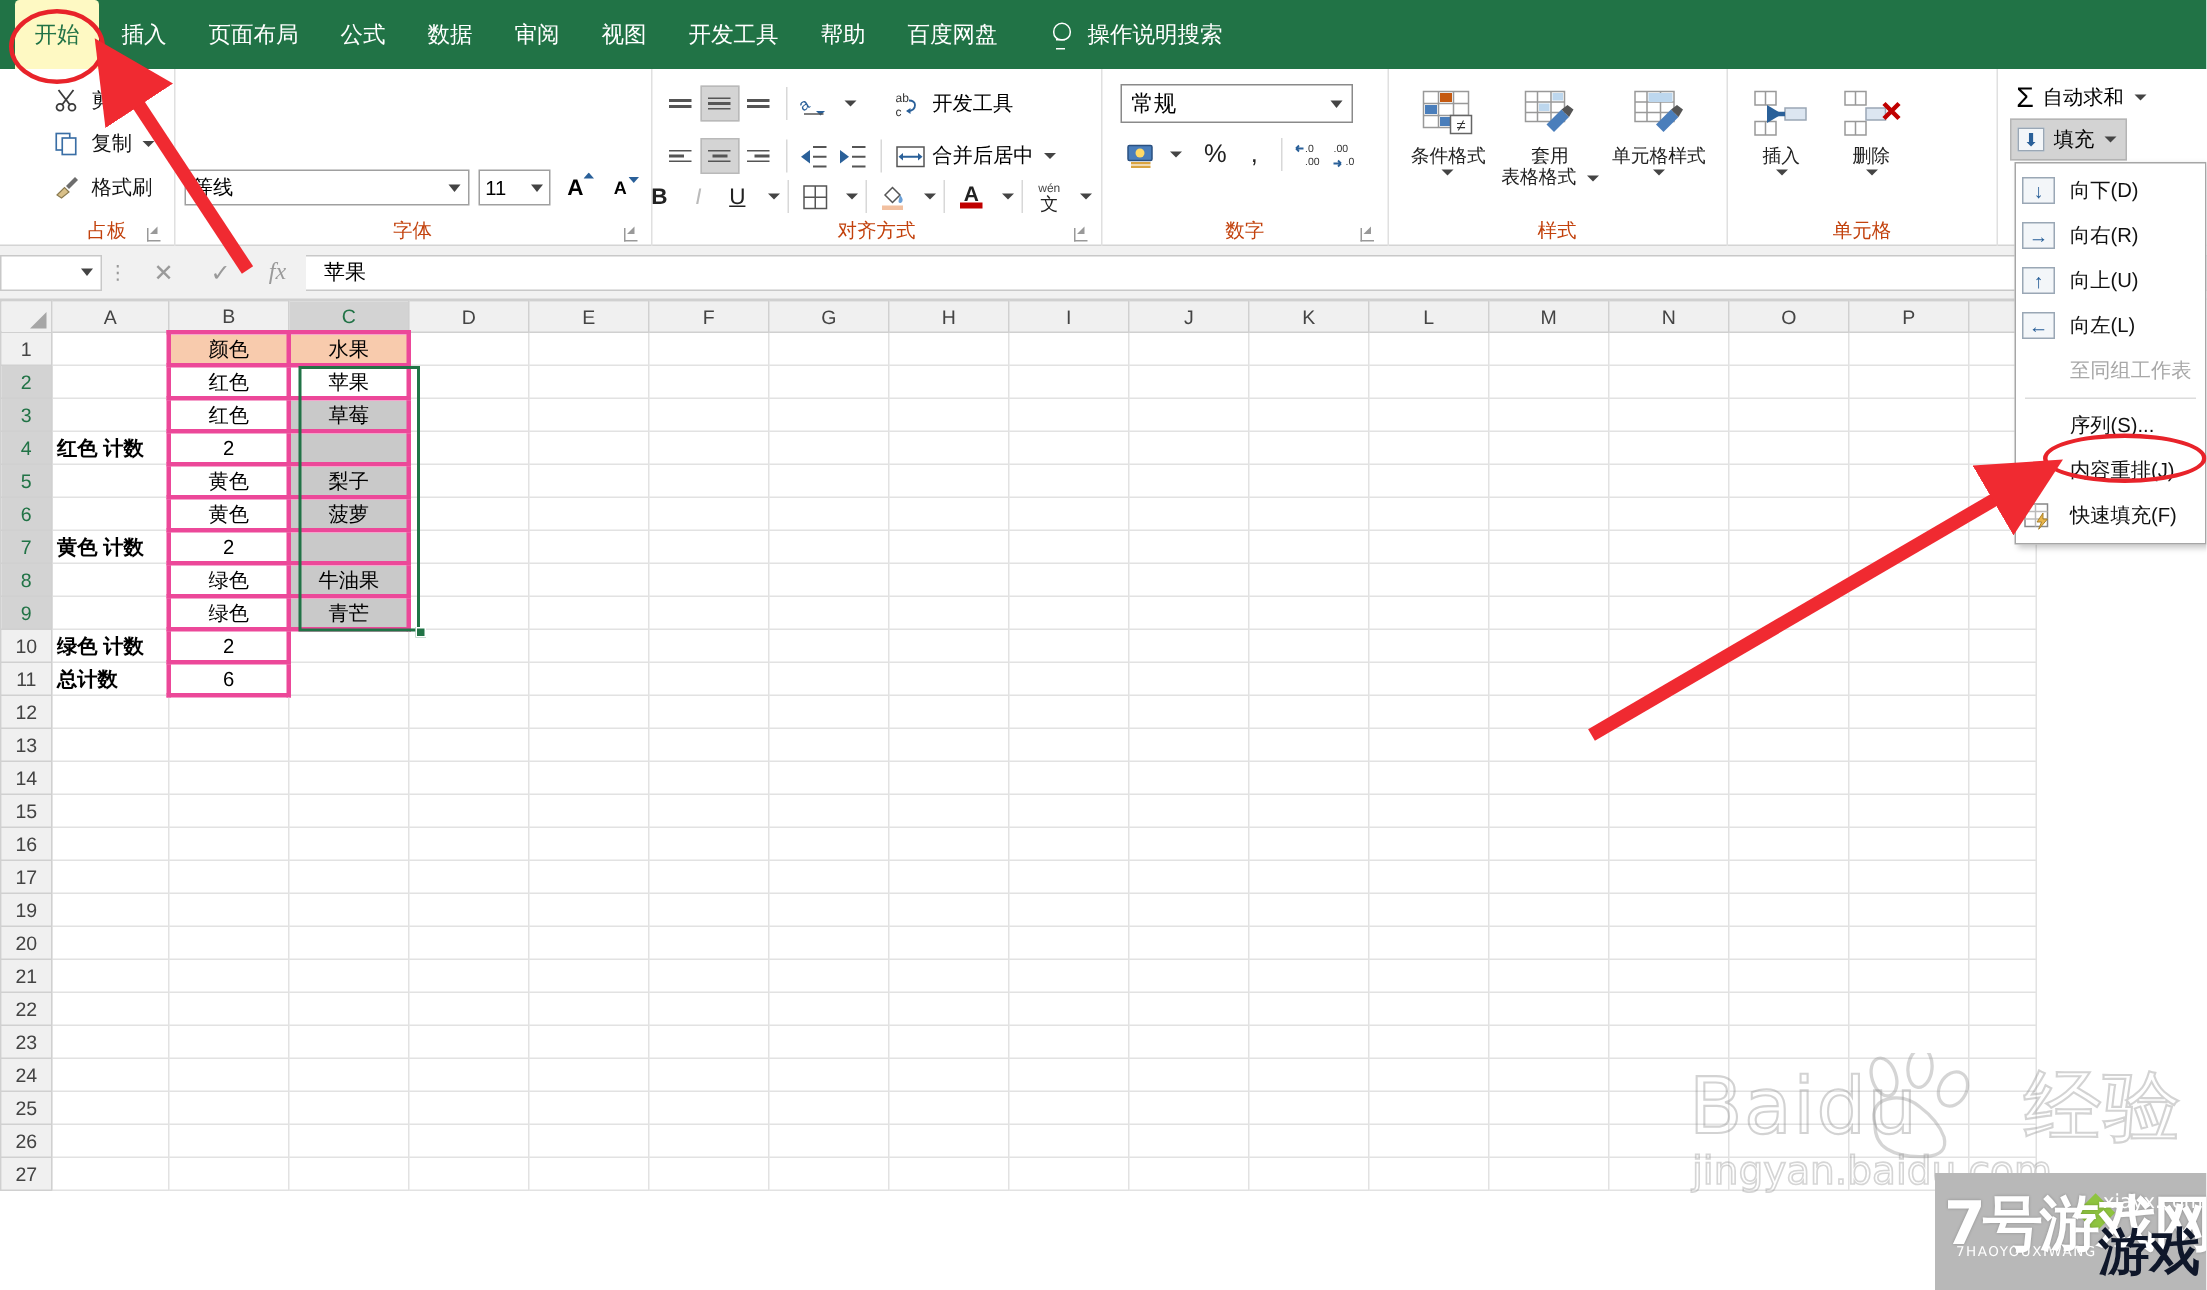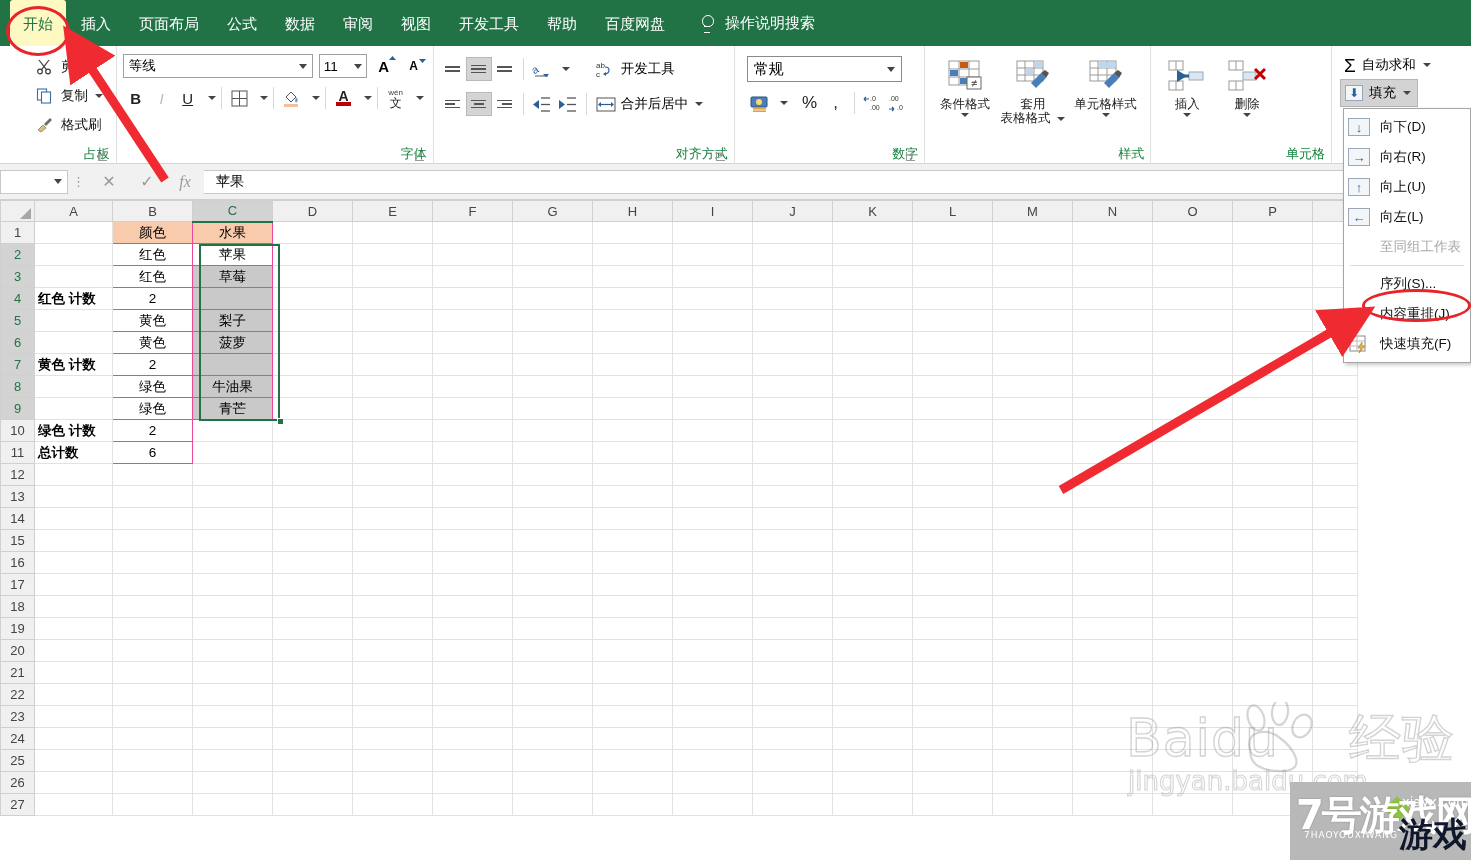--- a/index.html
+++ b/index.html
@@ -51,22 +51,22 @@
     display: flex; position: relative; padding-left: 27px;
   }
   .rgroup {
     position: relative; height: 118px;
     border-right: 1px solid #e0e0e0;
     padding: 4px 6px 0 6px;
     display: flex; flex-direction: column;
   }
   .rgroup-body { flex: 1; display: flex; }
   .rgroup-label {
-    height: 20px; font-size: 13px; color: #15803d;
-    text-align: right; line-height: 20px; position: relative;
+    height: 20px; font-size: 13px; color: #c2410c;
+    text-align: center; line-height: 20px; position: relative;
   }
   .dlg-launcher {
     position: absolute; right: 2px; bottom: 3px;
     width: 10px; height: 10px; font-size: 9px; color: #888;
   }
   .dlg-launcher::before {
     content: ""; position: absolute; left: 0; top: 1px;
     width: 8px; height: 8px;
     border-left: 1px solid #999; border-bottom: 1px solid #999;
   }
@@ -213,21 +213,21 @@
   .colhdr { height: 21px; }
   .colhdr.sel { background: #d3d3d3; color: #217346; border-bottom: 2px solid #217346; }
   .rowhdr { width: 34px; height: 22px; border: 1px solid #d0d0d0;}
   .rowhdr.sel { background: #d3d3d3; color: #217346; }
   .cell {
     border-right: 1px solid #e2e2e2; border-bottom: 1px solid #e2e2e2;
     height: 22px; font-size: 13.5px; text-align: center; color: #000;
     overflow: hidden; white-space: nowrap;
   }
   .cell.hdrfill { background: #f8cbad; }
-  .cell.boxed { border: 1px solid #ec4899; }
+  .cell.boxed { border: 3px solid #ec4899; }
   .cell.alabel { text-align: left; font-weight: bold; padding-left: 3px; }
   .cell.grayed { background: #c9c9c9; }
   .corner-box {
     width: 34px; height: 21px; background: #f0f0f0;
     border: 1px solid #d0d0d0; position: relative;
   }
   .corner-box::after {
     content: ""; position: absolute; right: 3px; bottom: 2px;
     width: 0; height: 0;
     border-left: 11px solid transparent; border-bottom: 11px solid #a6a6a6;
@@ -356,21 +356,21 @@
           </div>
         </div>
       </div>
       <div class="rgroup-label">
         <span>占板</span>
         <span class="dlg-launcher"></span>
       </div>
     </div>
 
     <div class="rgroup" style="width:318px;">
-      <div class="rgroup-body" style="flex-direction:column; padding-top:4px;">
+      <div class="rgroup-body" style="flex-direction:row; padding-top:4px;align-items:flex-end;">
         <div class="row" style="margin-bottom:7px;">
           <div class="fontname">
             <span>等线</span>
             <span class="nb-caret"></span>
           </div>
           <div class="fontsize">
             <span>11</span>
             <span class="nb-caret"></span>
           </div>
           <div class="grow-a">
@@ -1126,40 +1126,20 @@
             <td class="cell"></td>
             <td class="cell"></td>
             <td class="cell"></td>
             <td class="cell"></td>
             <td class="cell"></td>
             <td class="cell"></td>
             <td class="cell"></td>
             <td class="cell"></td>
           </tr>
       <tr>
-            <th class="rowhdr"><span>18</span></th>
-            <td class="cell"></td>
-            <td class="cell"></td>
-            <td class="cell"></td>
-            <td class="cell"></td>
-            <td class="cell"></td>
-            <td class="cell"></td>
-            <td class="cell"></td>
-            <td class="cell"></td>
-            <td class="cell"></td>
-            <td class="cell"></td>
-            <td class="cell"></td>
-            <td class="cell"></td>
-            <td class="cell"></td>
-            <td class="cell"></td>
-            <td class="cell"></td>
-            <td class="cell"></td>
-            <td class="cell"></td>
-          </tr>
-      <tr>
             <th class="rowhdr"><span>19</span></th>
             <td class="cell"></td>
             <td class="cell"></td>
             <td class="cell"></td>
             <td class="cell"></td>
             <td class="cell"></td>
             <td class="cell"></td>
             <td class="cell"></td>
             <td class="cell"></td>
             <td class="cell"></td>

